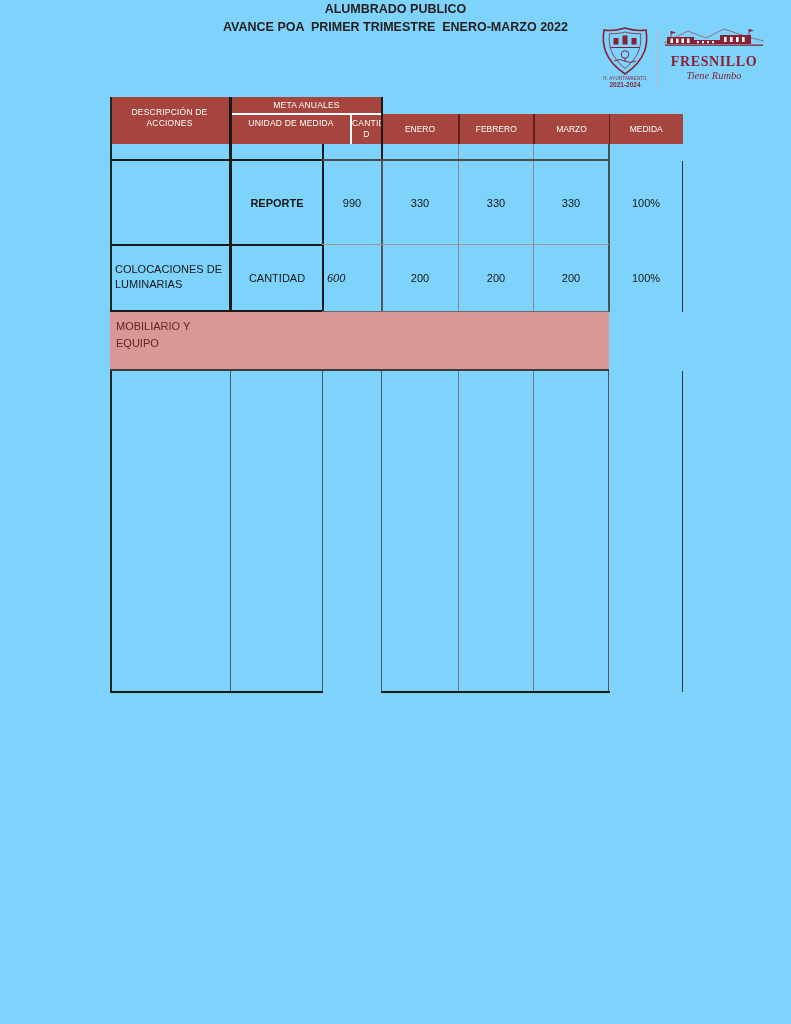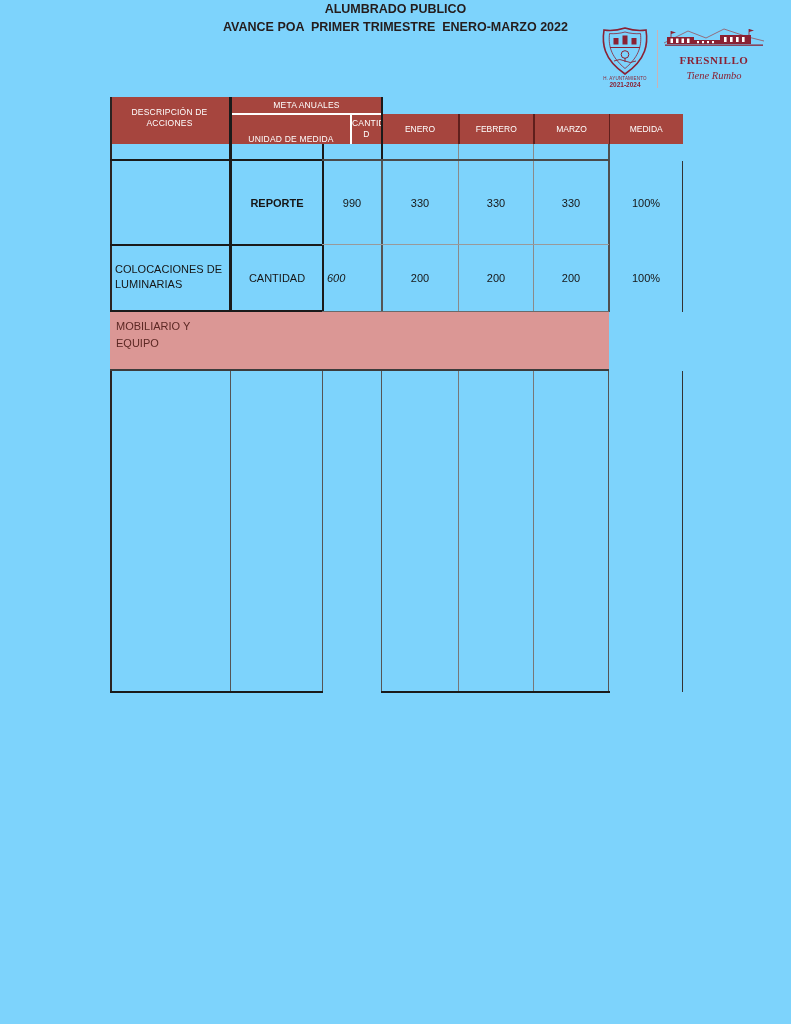--- a/index.html
+++ b/index.html
@@ -17,21 +17,21 @@
   
   .logo{position:absolute;left:596px;top:20px;width:172px;height:78px;}
   .crest{position:absolute;left:4px;top:7px;width:50px;height:48px;}
   .crest-cap1{position:absolute;left:-2px;top:56px;width:62px;text-align:center;
     font-size:4.5px;letter-spacing:.2px;color:#8a2133;}
   .crest-cap2{position:absolute;left:-2px;top:61px;width:62px;text-align:center;
     font-size:6.5px;font-weight:bold;color:#8a2133;}
   .logo-divider{position:absolute;left:61px;top:10px;width:1px;height:58px;background:#c9b3b7;}
   .bldg{position:absolute;left:66px;top:6px;width:104px;height:28px;}
   .brand{position:absolute;left:64px;top:34px;width:108px;text-align:center;
-    font-family:"Liberation Serif", serif;font-size:11px;font-weight:600;
+    font-family:"Liberation Serif", serif;font-size:14px;font-weight:600;
     letter-spacing:.6px;color:#8a2133;}
   .tagline{position:absolute;left:64px;top:50px;width:108px;text-align:center;
     font-family:"Liberation Serif", serif;font-style:italic;font-size:10.5px;color:#8a2133;}
 
   
   .maroon{background:#a6453e;}
   .hdr-txt{color:#ffffff;font-size:8.5px;line-height:1.3;text-align:center;letter-spacing:.2px;}
   .months-bar{display:flex;}
   .month-cell{flex:0 0 auto;line-height:30px;text-align:center;color:#fff;font-size:8.5px;}
   .month-sep{flex:0 0 1.5px;background:#5f1f1c;height:30px;}
@@ -97,21 +97,21 @@
   </div>
 
   <div class="abs maroon" style="left:110px;top:97px;width:119px;height:47px;">
     <div class="hdr-txt" style="padding-top:10px;">DESCRIPCIÓN DE ACCIONES</div>
   </div>
   <div class="abs maroon" style="left:232px;top:97px;width:149px;height:28px;">
     <div class="hdr-txt" style="line-height:16px;">META ANUALES</div>
   </div>
   <div class="abs" style="left:232px;top:113px;width:149px;height:2px;background:#ffffff;"></div>
   <div class="abs maroon" style="left:232px;top:115px;width:118px;height:29px;">
-    <div class="hdr-txt" style="padding-top:19px;">UNIDAD DE MEDIDA</div>
+    <div class="hdr-txt" style="padding-top:3px;">UNIDAD DE MEDIDA</div>
   </div>
   <div class="abs" style="left:350px;top:115px;width:2px;height:29px;background:#ffffff;"></div>
   <div class="abs maroon" style="left:352px;top:115px;width:29px;height:29px;">
     <div class="hdr-txt" style="padding-top:3px;">
       <div>CANTIDA</div>
       <div>D</div>
     </div>
   </div>
 
   <div class="abs maroon months-bar" style="left:382px;top:114px;width:301px;height:30px;">

